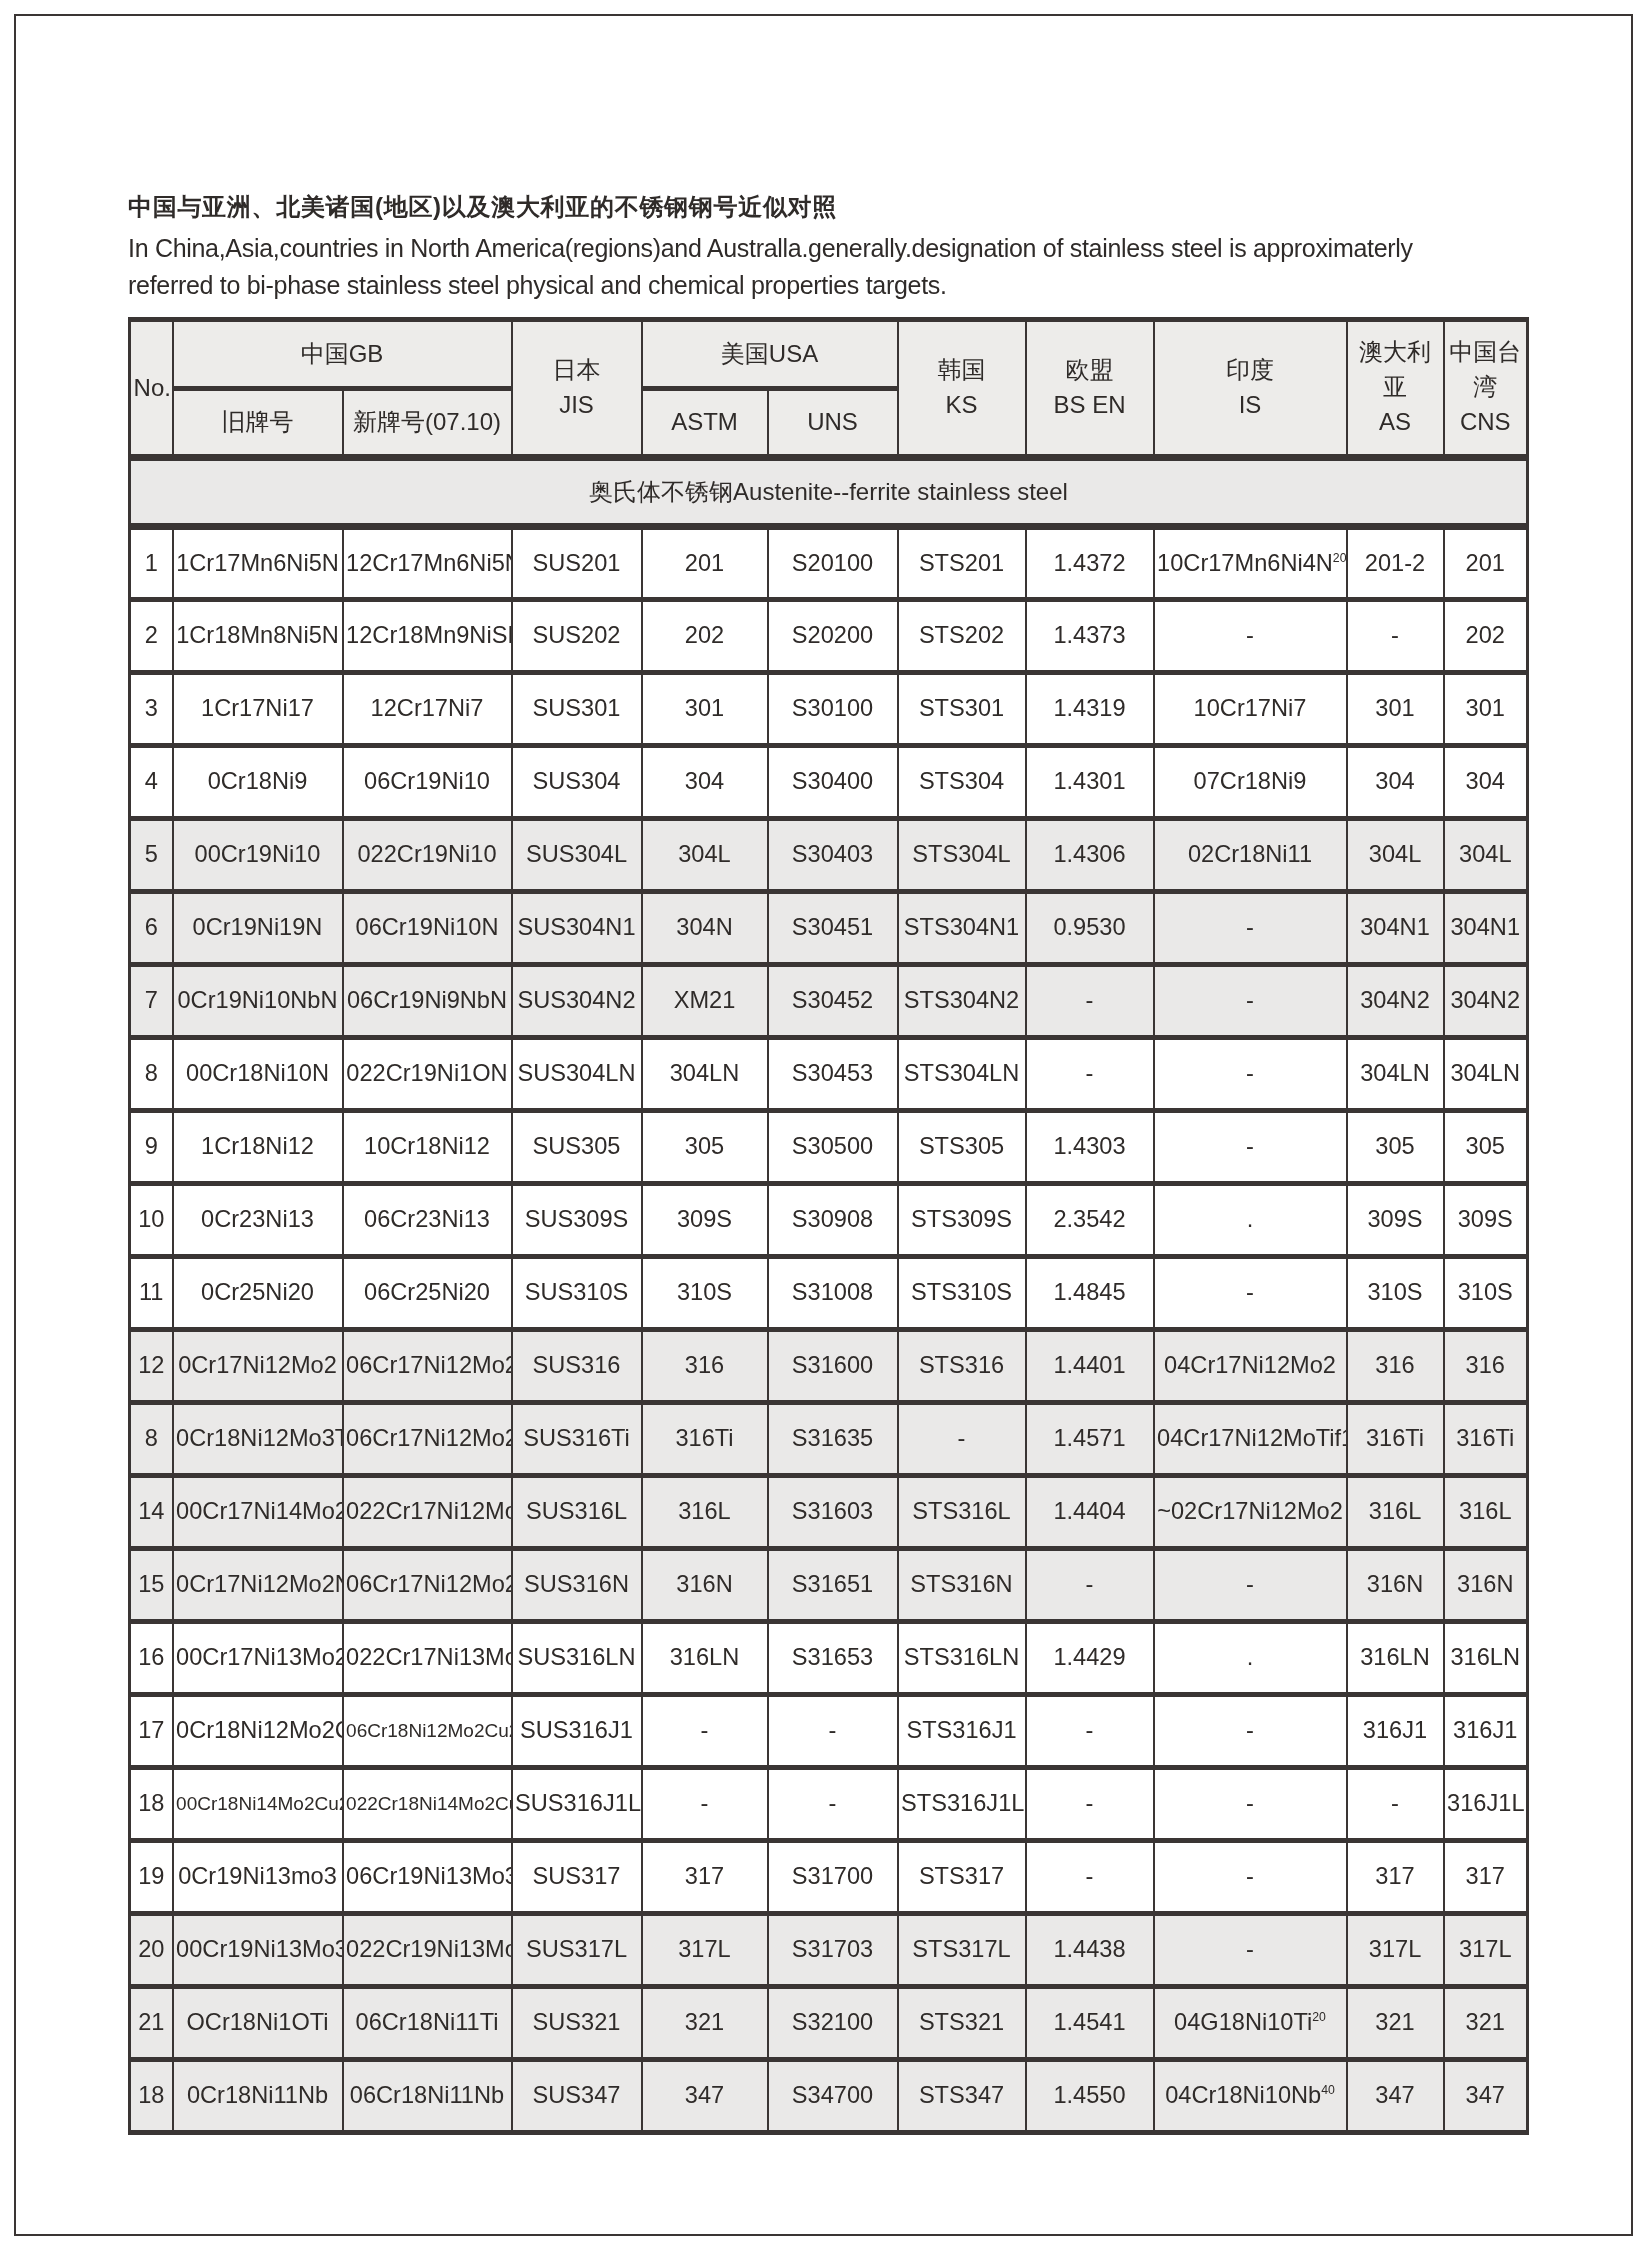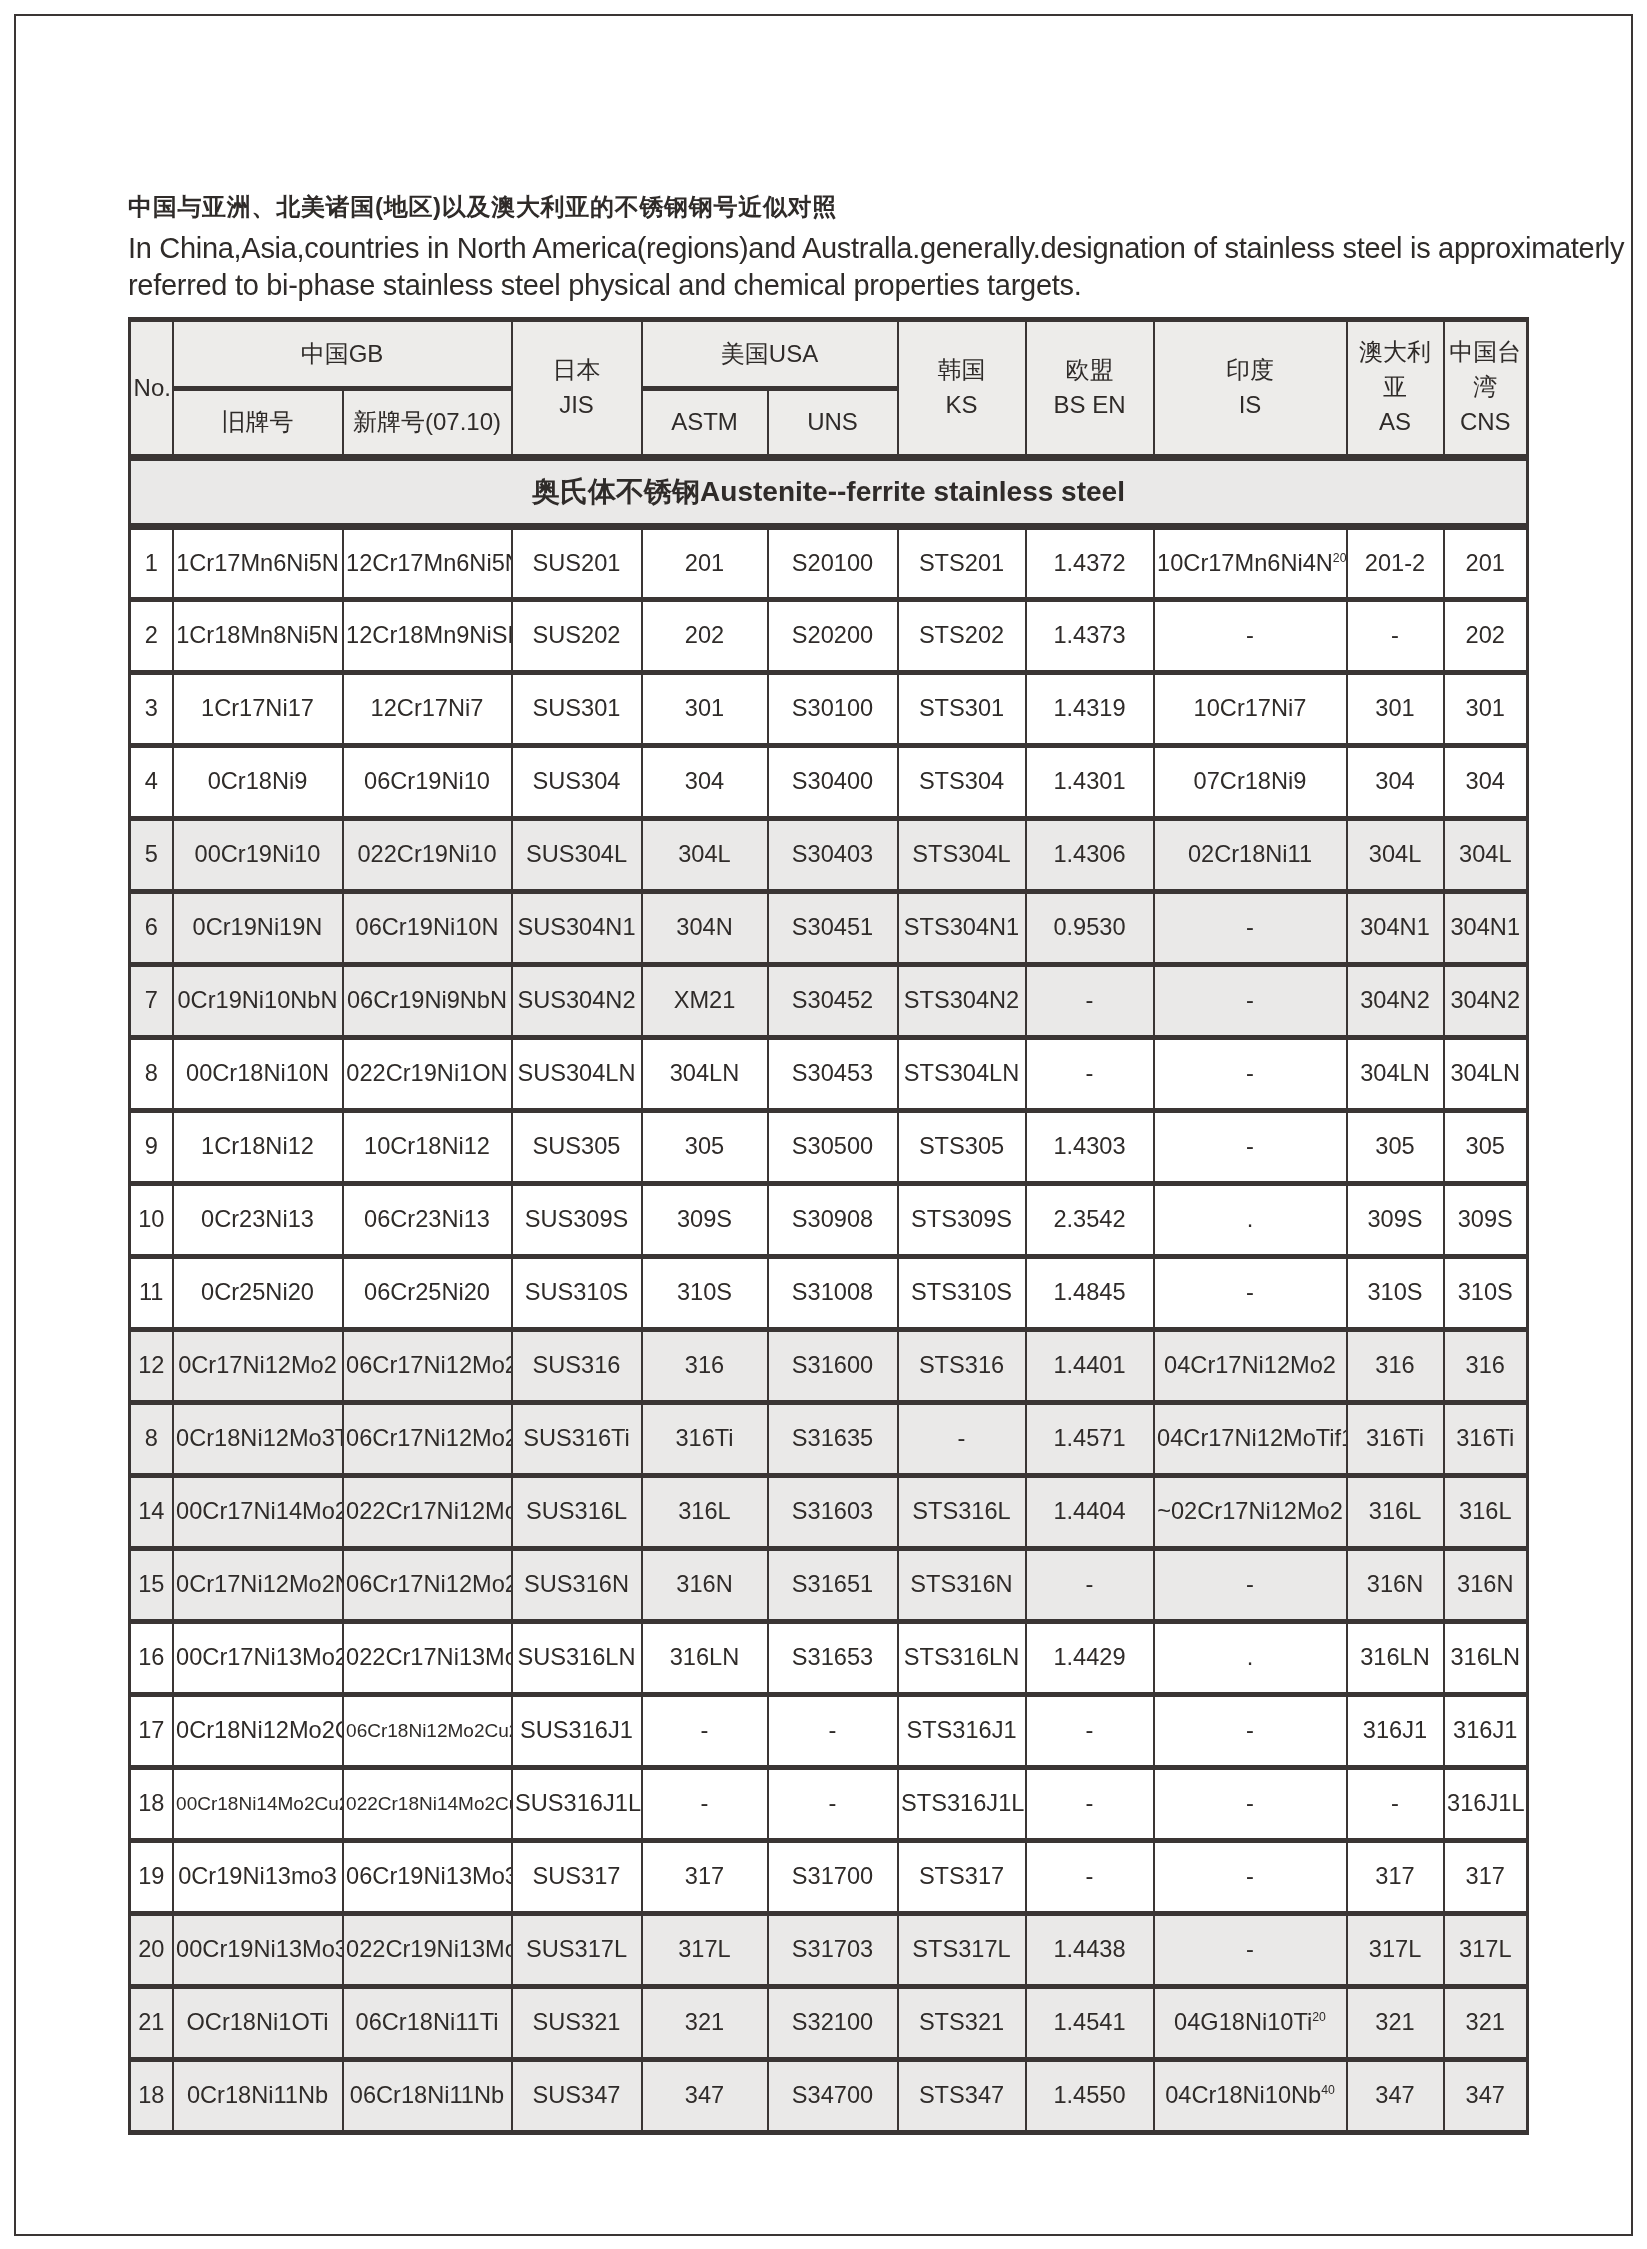--- a/index.html
+++ b/index.html
@@ -25,21 +25,21 @@
     border:2.6px solid var(--line);
     pointer-events:none;
   }
   .content{
     position:absolute;left:128px;top:191px;width:1404px;
   }
   .title-zh{
     font-size:24px;font-weight:bold;margin:0;letter-spacing:0.7px;
   }
   .subtitle{
-    margin:6.5px 0 0 0;font-size:29px;font-weight:400;line-height:37px;
+    margin:6.5px 0 0 0;font-size:25px;font-weight:400;line-height:37px;
     white-space:nowrap;letter-spacing:-0.3px;
   }
   table.grades{
     border-collapse:collapse;
     table-layout:fixed;
     width:1401px;
     margin-top:13px;
     font-size:23.6px;
   }
   table.grades th, table.grades td{
@@ -57,22 +57,21 @@
     font-weight:400;
     height:69px;
     font-size:24px;
   }
   thead .two-line{line-height:1.45;}
   tr.band td{
     background:var(--band-bg);
     height:69px;
     border-top-width:7.2px;
     border-bottom-width:7.2px;
-    font-size:28px;
-    font-weight:bold;
+    font-size:24px;
   }
   tbody.rows td{height:73px;background:#ffffff;}
   tbody.rows tr.shaded td{background:var(--shaded-row);}
   tbody.rows td.small{font-size:19px;}
   sup{font-size:0.52em;vertical-align:super;line-height:0;}
 </style>
 </head>
 <body>
 
 <div class="frame"></div>

